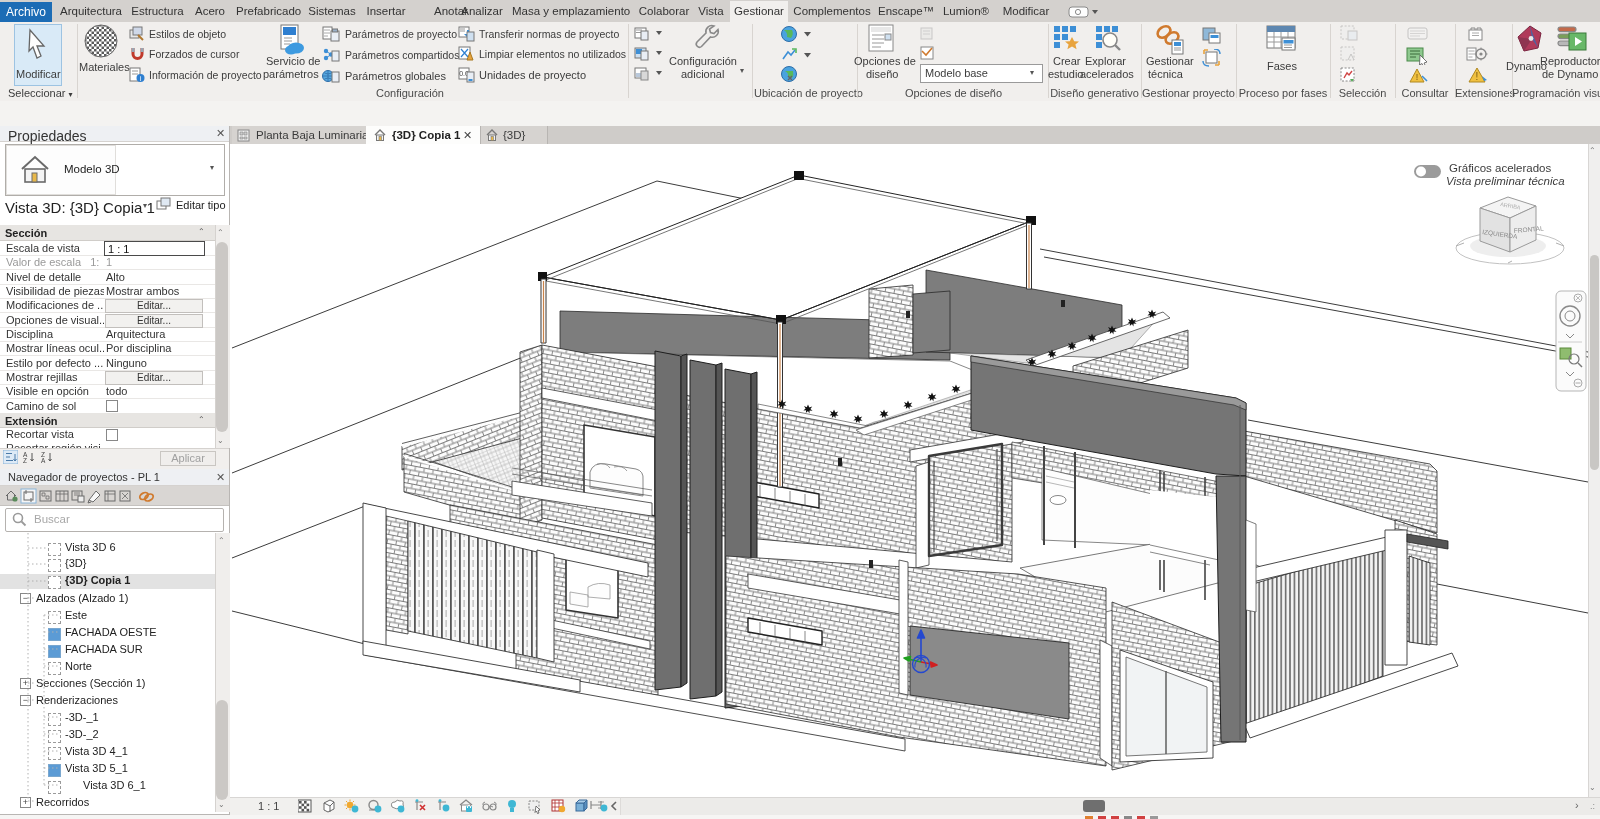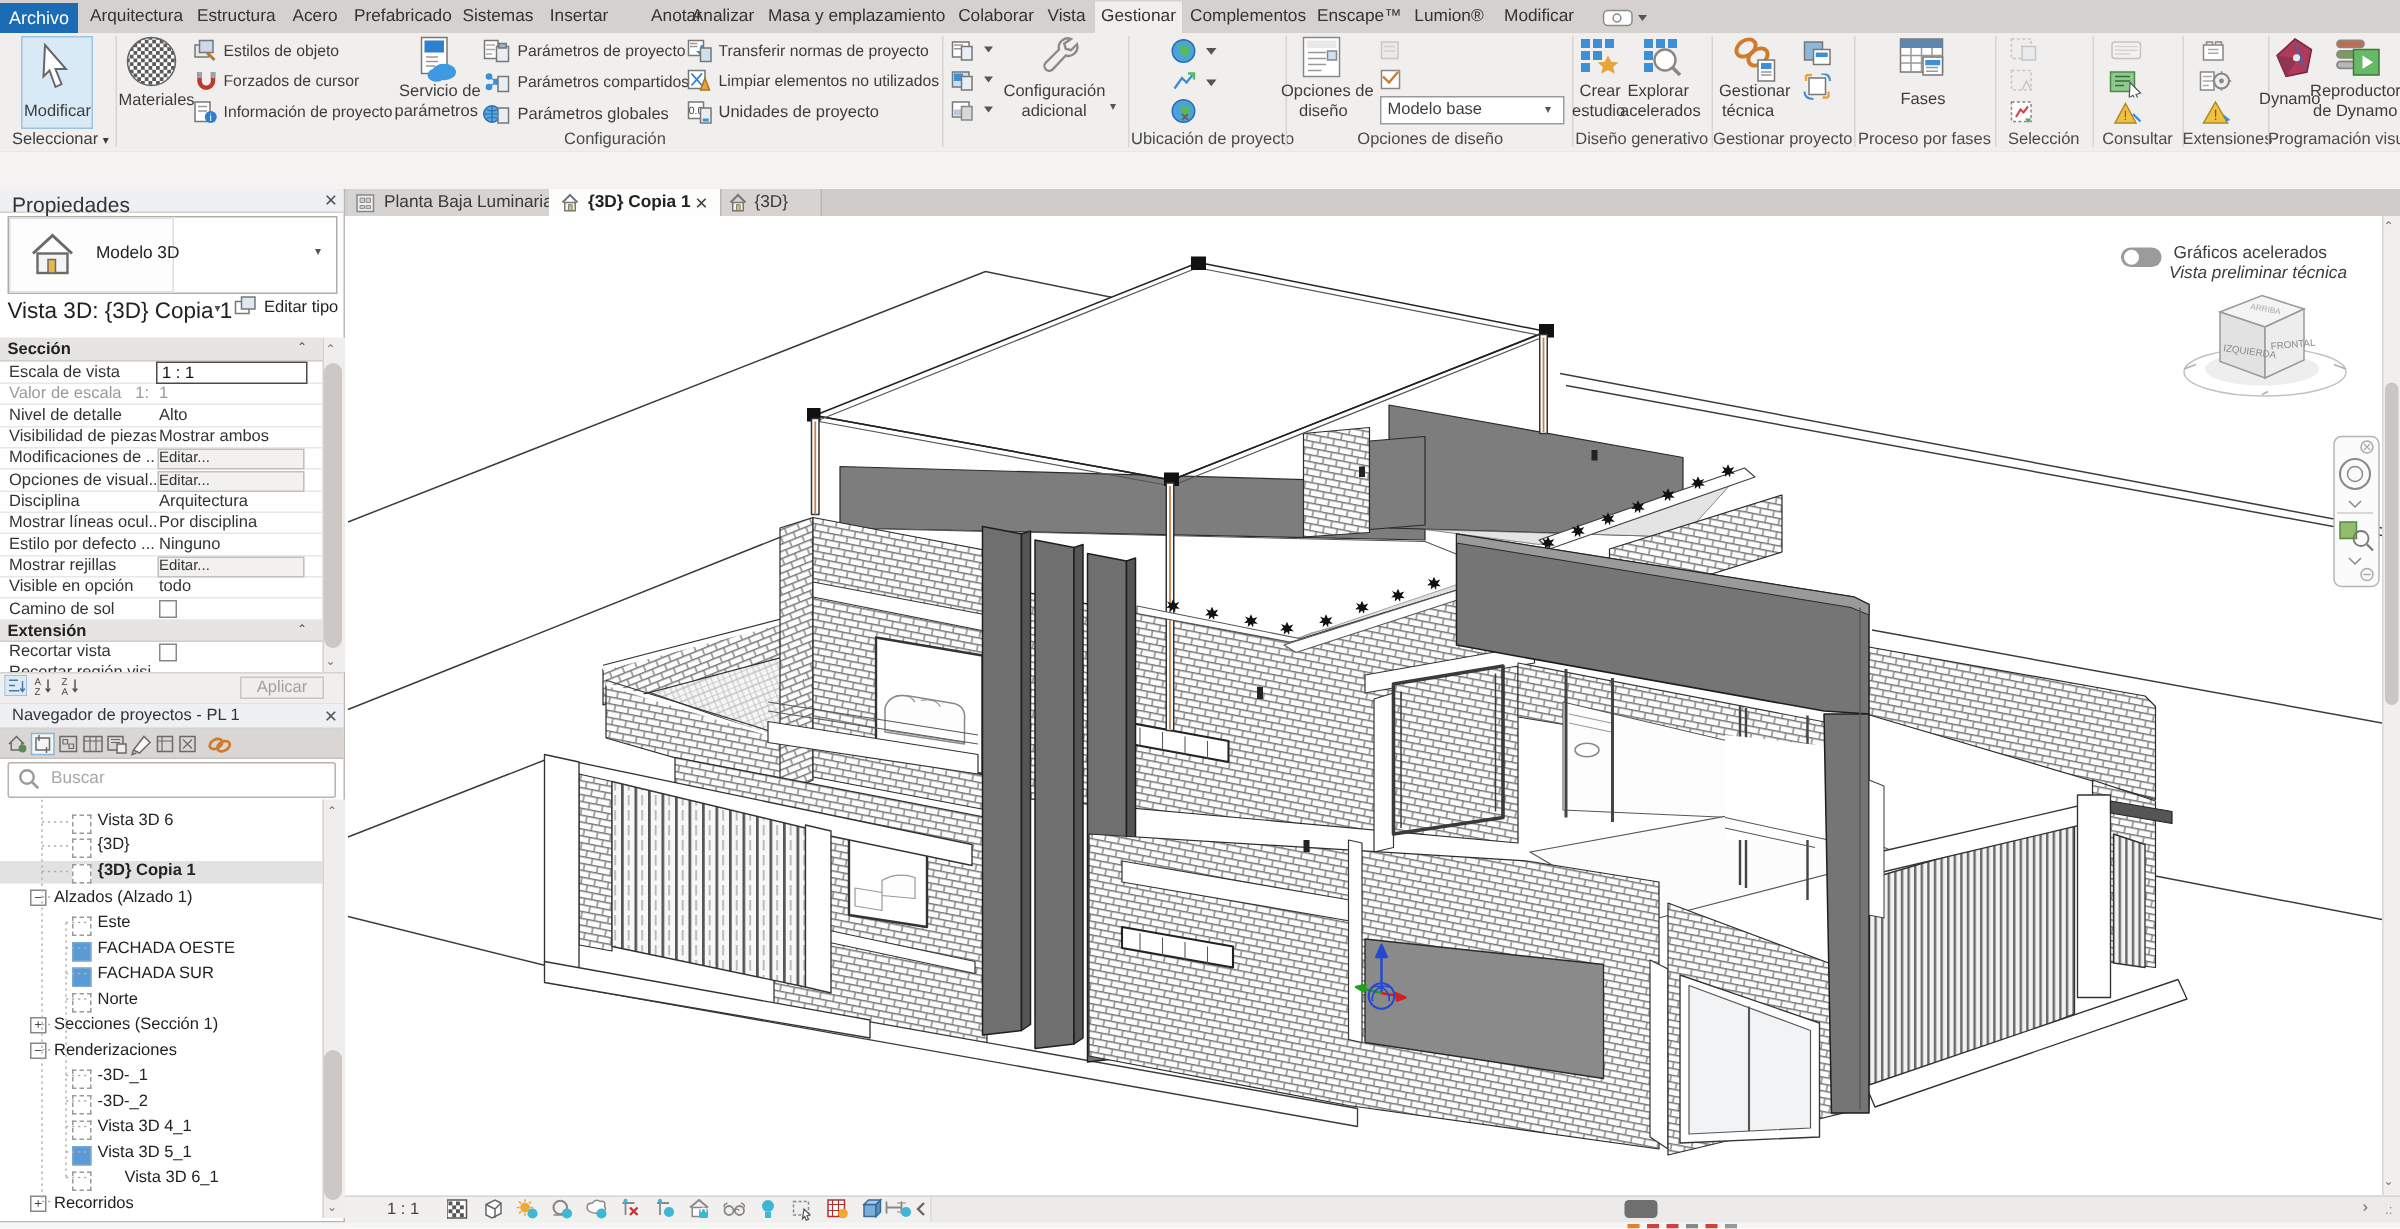--- a/index.html
+++ b/index.html
@@ -4,21 +4,21 @@
 html,body{margin:0;padding:0}
 body{width:1600px;height:819px;position:relative;font-family:"Liberation Sans",sans-serif;background:#fff;overflow:hidden;font-size:11px;color:#3b3b3b}
 .ab{position:absolute}
 .tab{position:absolute;top:0;height:22px;line-height:22px;font-size:11.5px;color:#333;text-align:center;white-space:nowrap}
 .sep{position:absolute;top:24px;height:74px;width:1px;background:#d8d4d0}
 .glab{position:absolute;top:87px;font-size:11px;color:#4a4a4a;text-align:center;white-space:nowrap}
 .r11{position:absolute;font-size:11px;color:#3c3c3c;white-space:nowrap}
 .prow{position:absolute;left:0;width:215px;height:14px;border-bottom:1px solid #e9e7e5;font-size:11px;color:#333}
 .plab{position:absolute;left:6px;top:1px;white-space:nowrap;width:98px;overflow:hidden}
 .pval{position:absolute;left:106px;top:1px;white-space:nowrap}
-.pbtn{position:absolute;left:105px;top:0px;width:96px;height:12px;background:#f2f1ef;border:1px solid #c2bfbc;font-size:10px;color:#333;text-align:left;line-height:12px}
+.pbtn{position:absolute;left:105px;top:0px;width:96px;height:12px;background:#f2f1ef;border:1px solid #c2bfbc;font-size:10px;color:#333;text-align:center;line-height:12px}
 .trow{position:absolute;left:0;width:215px;height:16px;font-size:11px;color:#222}
 .tico{position:absolute;top:2px;width:11px;height:11px;border:1px dashed #9a9a9a;background:#fff}
 .ticob{position:absolute;top:2px;width:11px;height:11px;border:1px solid #7aa7cf;background:#5b9bd5}
 </style></head>
 <body>
 
 <div class="ab" style="left:0;top:0;width:1600px;height:22px;background:#d4d1ce"></div>
 <div class="ab" style="left:0;top:2px;width:52px;height:20px;background:#1c6cb5;color:#fff;font-size:12px;text-align:center;line-height:20px">Archivo</div>
 <div class="tab" style="left:60px;width:62px">Arquitectura</div>
 <div class="tab" style="left:130px;width:55px">Estructura</div>

